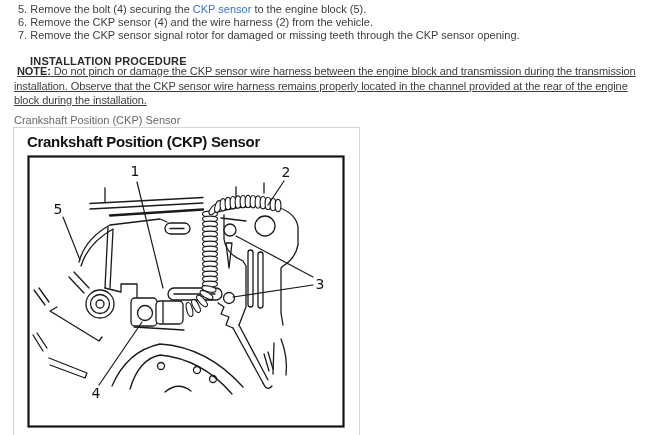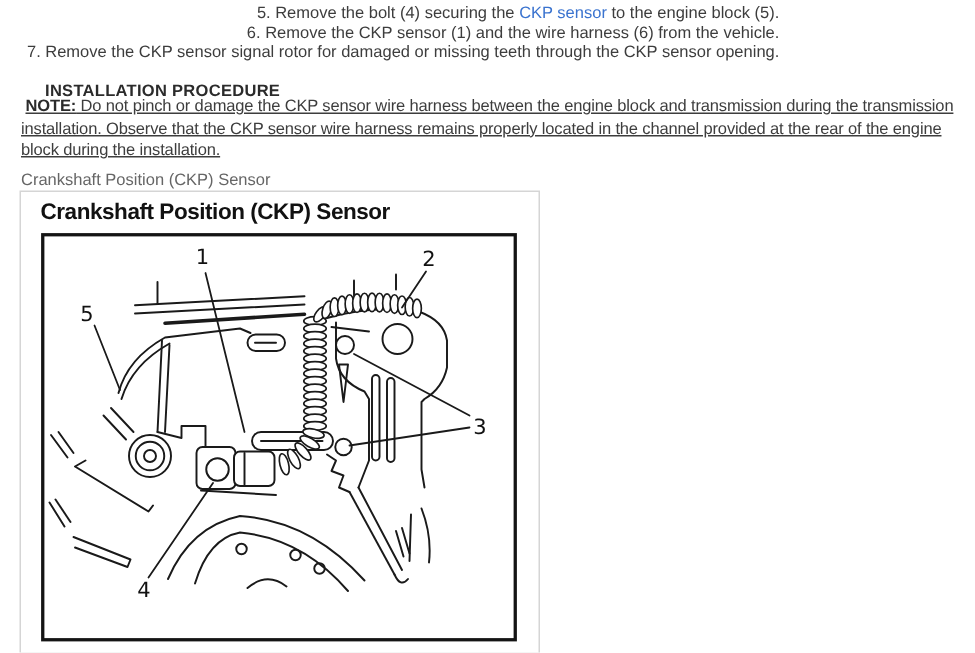--- a/index.html
+++ b/index.html
@@ -2,21 +2,21 @@
 <html><head>
 <meta charset="utf-8">
 <style>
   html,body{margin:0;padding:0;}
   body{
     width:650px;height:435px;position:relative;overflow:hidden;
     background:#ffffff;color:#3d3d3d;
     font-family:"Liberation Sans",sans-serif;
   }
   .steps{position:absolute;top:3px;left:18px;font-size:11px;line-height:13.2px;color:#3d3d3d;}
-  .step{white-space:nowrap;text-align:right;}
+  .step{white-space:nowrap;}
   .step-num{margin-right:3px;}
   .link{color:#3a73cf;text-decoration:none;cursor:pointer;}
   .section-heading{
     position:absolute;top:55px;left:14px;
     font-size:11px;font-weight:bold;color:#2b2b2b;letter-spacing:.2px;white-space:nowrap;padding-left:16px;
   }
   .note{
     position:absolute;top:64px;left:14px;width:629px;margin:0;
     font-size:11px;line-height:14.5px;letter-spacing:-0.1px;color:#3d3d3d;text-indent:3px;text-decoration:underline;
   }
@@ -36,21 +36,21 @@
   }
 </style>
 </head>
 <body>
 
 <div class="steps">
   <div class="step">
     <span class="step-num">5.</span><span>Remove the bolt (4) securing the </span><a class="link">CKP sensor</a><span> to the engine block (5).</span>
   </div>
   <div class="step">
-    <span class="step-num">6.</span><span>Remove the CKP sensor (1) and the wire harness (6) from the vehicle.</span>
+    <span class="step-num">6.</span><span>Remove the CKP sensor (4) and the wire harness (2) from the vehicle.</span>
   </div>
   <div class="step">
     <span class="step-num">7.</span><span>Remove the CKP sensor signal rotor for damaged or missing teeth through the CKP sensor opening.</span>
   </div>
 </div>
 
 <div class="section-heading">INSTALLATION PROCEDURE</div>
 
 <p class="note"><span class="note-label">NOTE:</span><span> Do not pinch or damage the CKP sensor wire harness between the engine block and transmission during the transmission installation. Observe that the CKP sensor wire harness remains properly located in the channel provided at the rear of the engine block during the installation.</span></p>
 

